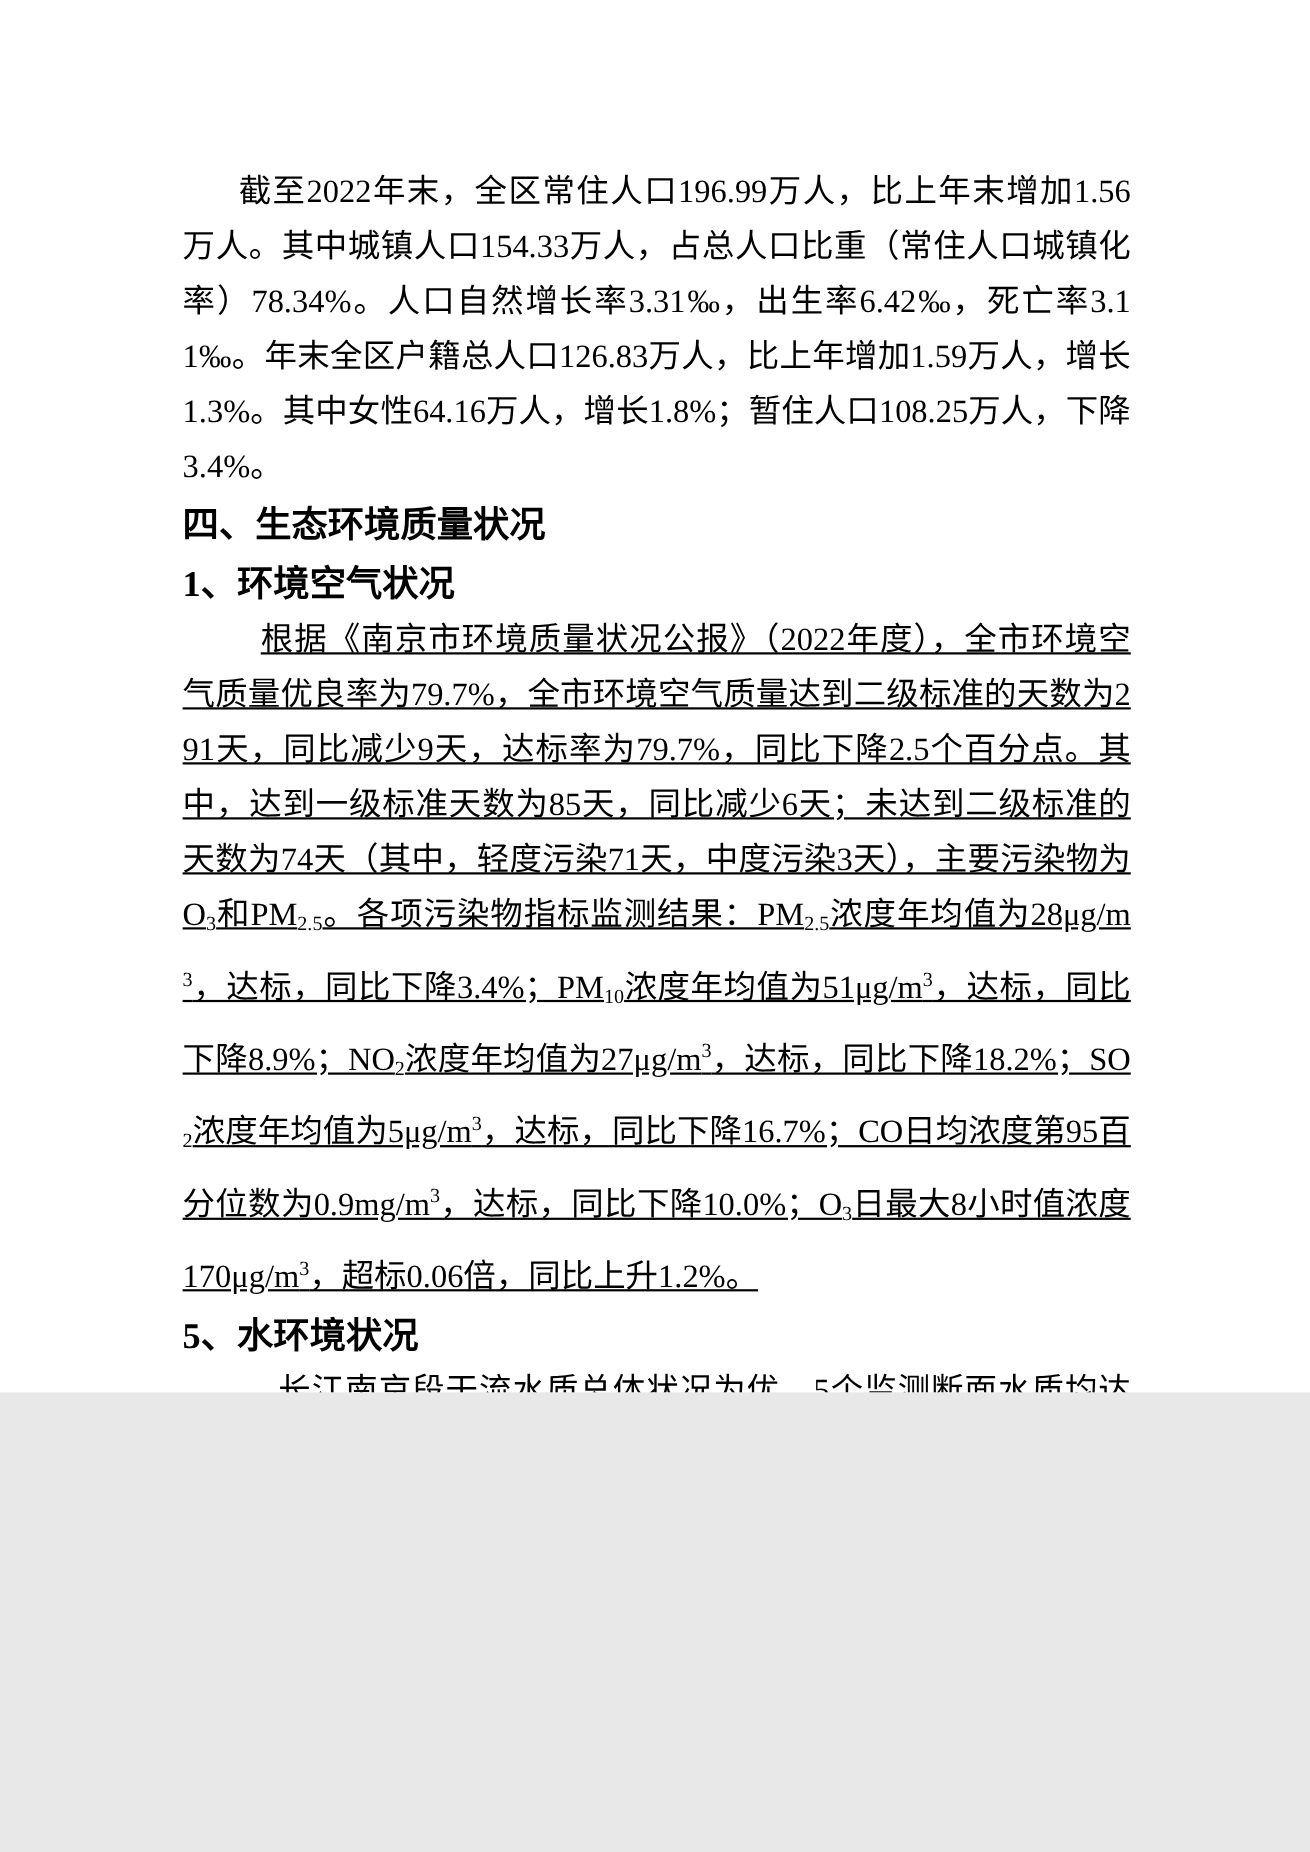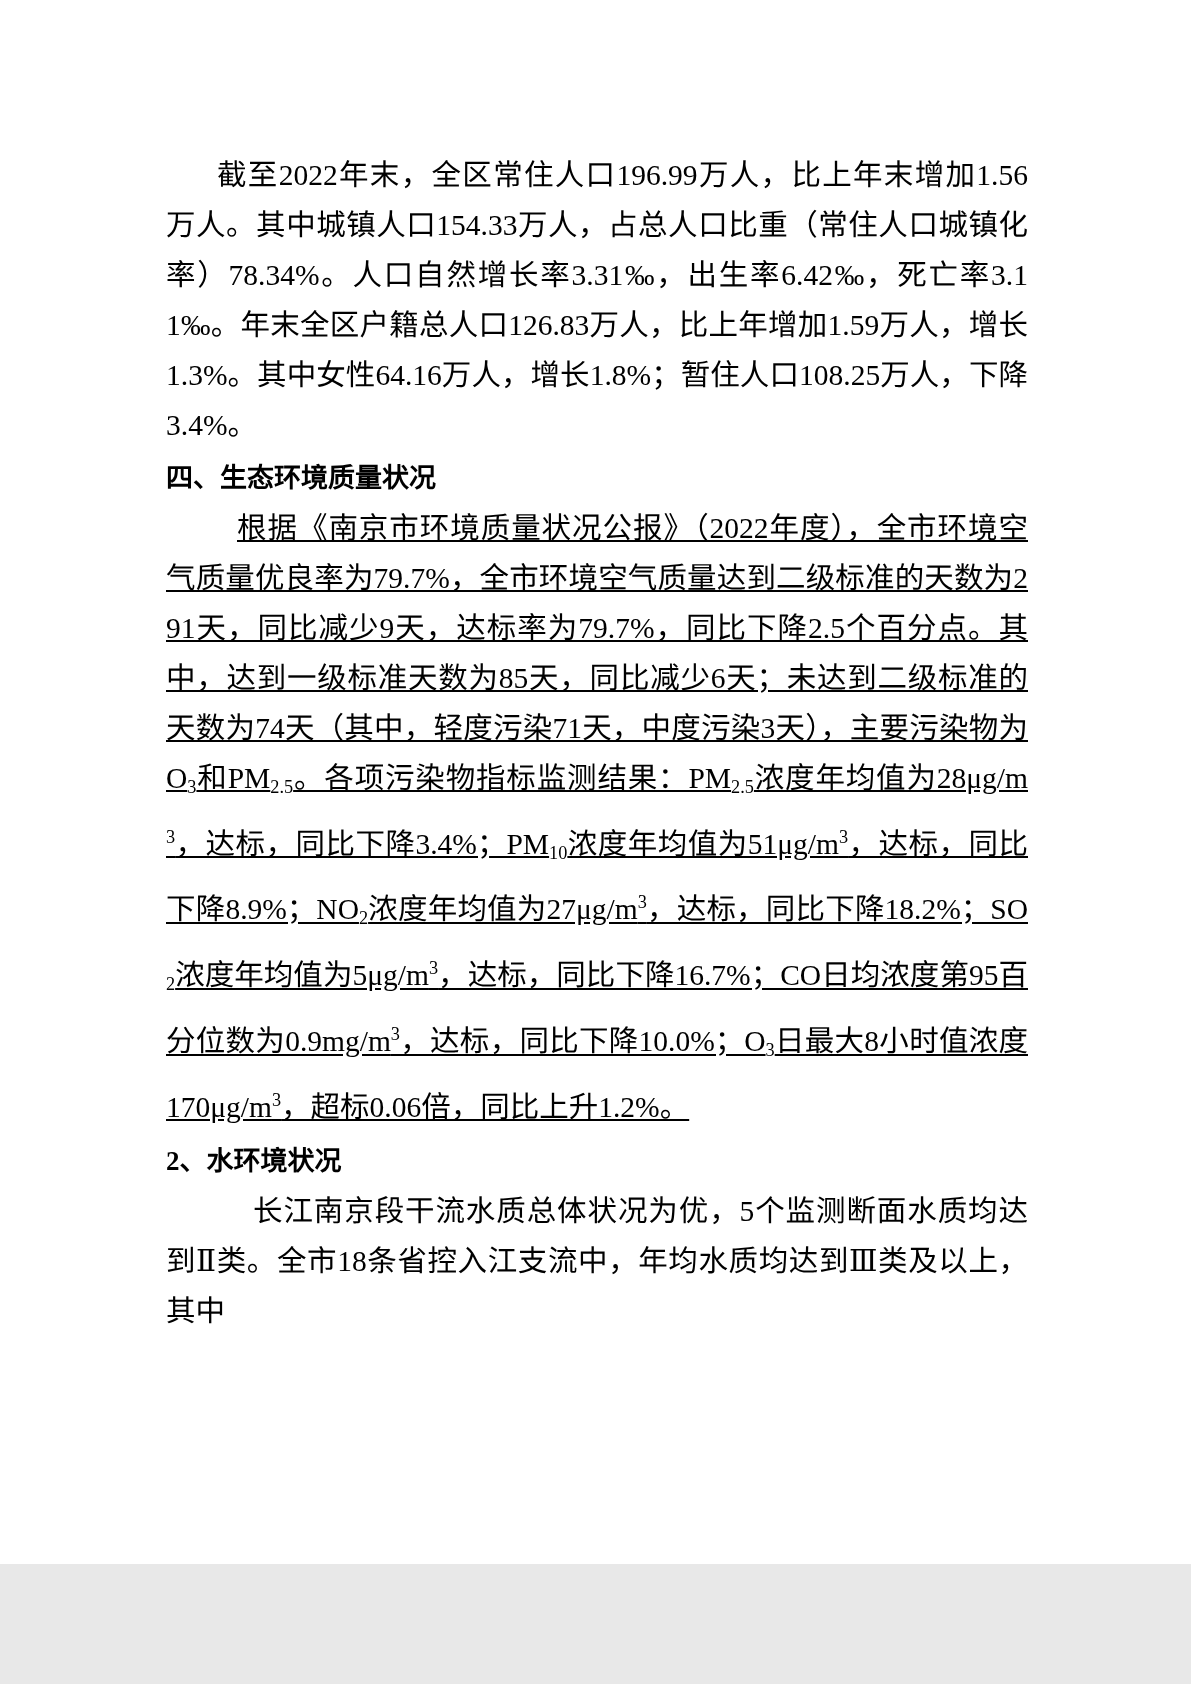--- a/index.html
+++ b/index.html
@@ -3,21 +3,21 @@
 <meta charset="utf-8">
 <style>
   html, body {
     margin: 0;
     padding: 0;
     background: #e8e8e8;
   }
   .page {
     position: relative;
     width: 1191px;
-    height: 1564px;
+    height: 1266px;
     margin: 0 auto;
     background: #ffffff;
     color: #000000;
     font-family: "Liberation Serif", "DejaVu Serif", serif;
     overflow: hidden;
   }
   .doc {
     position: absolute;
     left: 166px;
     top: 150px;
@@ -29,21 +29,21 @@
     line-height: 50px;
     text-align: justify;
     text-justify: inter-character;
     word-break: break-all;
   }
   .ind-a { text-indent: 51px; }
   .ind-b { text-indent: 71px; text-decoration: underline; }
   .ind-c { text-indent: 87px; }
   .heading {
     margin: 0;
-    font-size: 27px;
+    font-size: 33px;
     line-height: 50px;
     font-weight: bold;
     text-align: left;
   }
   .heading.gap-sm { margin-top: 3px; }
   .heading.gap-md { margin-top: 4px; }
   .sub {
     font-size: 0.62em;
     vertical-align: -0.25em;
   }
@@ -64,24 +64,25 @@
 </head>
 <body>
 
 <div class="page">
   <div class="doc">
 
     <p class="body-par ind-a"><span>截至2022年末，全区常住人口196.99万人，比上年末增加1.56万人。其中城镇人口154.33万人，占总人口比重（常住人口城镇化率）78.34%。人口自然增长率3.31‰，出生率6.42‰，死亡率3.11‰。年末全区户籍总人口126.83万人，比上年增加1.59万人，增长1.3%。其中女性64.16万人，增长1.8%；暂住人口108.25万人，下降3.4%。</span></p>
 
     <h2 class="heading gap-sm">四、生态环境质量状况</h2>
 
+    <h3 class="heading gap-md">1、环境空气状况</h3>
 
     <p class="body-par ind-b"><span>根据《南京市环境质量状况公报》（2022年度），全市环境空气质量优良率为79.7%，全市环境空气质量达到二级标准的天数为291天，同比减少9天，达标率为79.7%，同比下降2.5个百分点。其中，达到一级标准天数为85天，同比减少6天；未达到二级标准的天数为74天（其中，轻度污染71天，中度污染3天），主要污染物为O</span><span class="sub">3</span><span>和PM</span><span class="sub">2.5</span><span>。各项污染物指标监测结果：PM</span><span class="sub">2.5</span><span>浓度年均值为28μg/m</span><span class="sup">3</span><span>，达标，同比下降3.4%；PM</span><span class="sub">10</span><span>浓度年均值为51μg/m</span><span class="sup">3</span><span>，达标，同比下降8.9%；NO</span><span class="sub">2</span><span>浓度年均值为27μg/m</span><span class="sup">3</span><span>，达标，同比下降18.2%；SO</span><span class="sub">2</span><span>浓度年均值为5μg/m</span><span class="sup">3</span><span>，达标，同比下降16.7%；CO日均浓度第95百分位数为0.9mg/m</span><span class="sup">3</span><span>，达标，同比下降10.0%；O</span><span class="sub">3</span><span>日最大8小时值浓度170μg/m</span><span class="sup">3</span><span>，超标0.06倍，同比上升1.2%。</span></p>
 
-    <h3 class="heading gap-md">2、水环境状况</h3>
+    <h3 class="heading gap-md">5、水环境状况</h3>
 
 
     <p class="body-par ind-c"><span>长江南京段干流水质总体状况为优，5个监测断面水质均达到Ⅱ类。全市18条省控入江支流中，年均水质均达到Ⅲ类及以上，其中</span></p>
 
   </div>
 
   <div class="page-footer">4</div>
 </div>
 
 </body></html>

